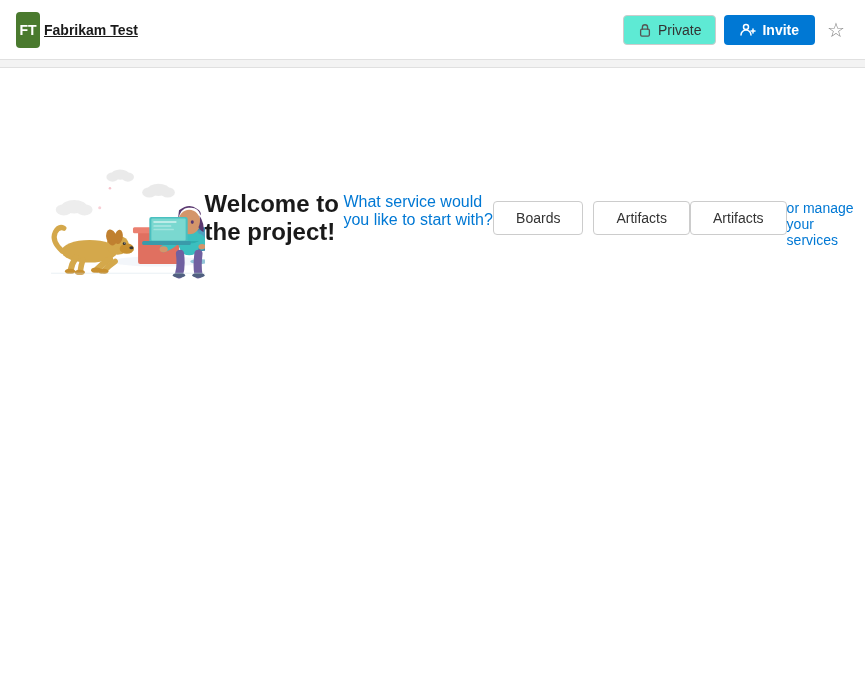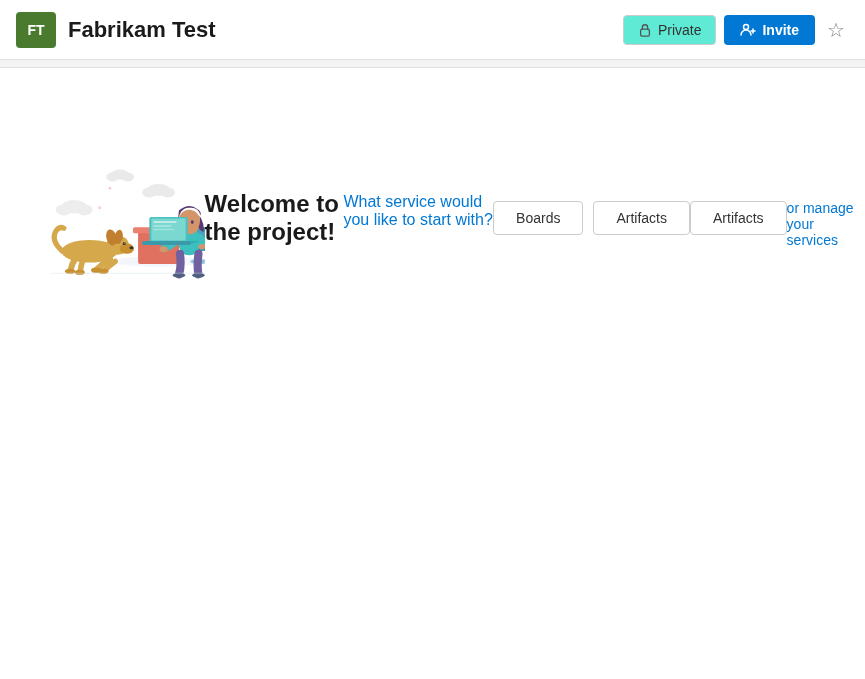--- a/index.html
+++ b/index.html
@@ -8,38 +8,39 @@
     
     .header {
       display: flex;
       align-items: center;
       padding: 0 16px;
       height: 60px;
       border-bottom: 1px solid #e0e0e0;
       background: #fff;
     }
     .logo-badge {
-      width: 40px;
+      width: 24px;
       height: 36px;
       background: #4a7a2e;
       border-radius: 4px;
       display: flex;
       align-items: center;
       justify-content: center;
       color: #fff;
       font-weight: 700;
       font-size: 14px;
-      margin-right: 12px;
+      margin-right: 4px;
       flex-shrink: 0;
     }
     .project-title {
-      font-size: 22px;
+      font-size: 14px;
       font-weight: 600;
       color: #1a1a1a;
       flex: 1;
+      text-decoration: underline;
     }
     .header-actions {
       display: flex;
       align-items: center;
       gap: 8px;
     }
     .btn-private {
       display: flex;
       align-items: center;
       gap: 6px;

